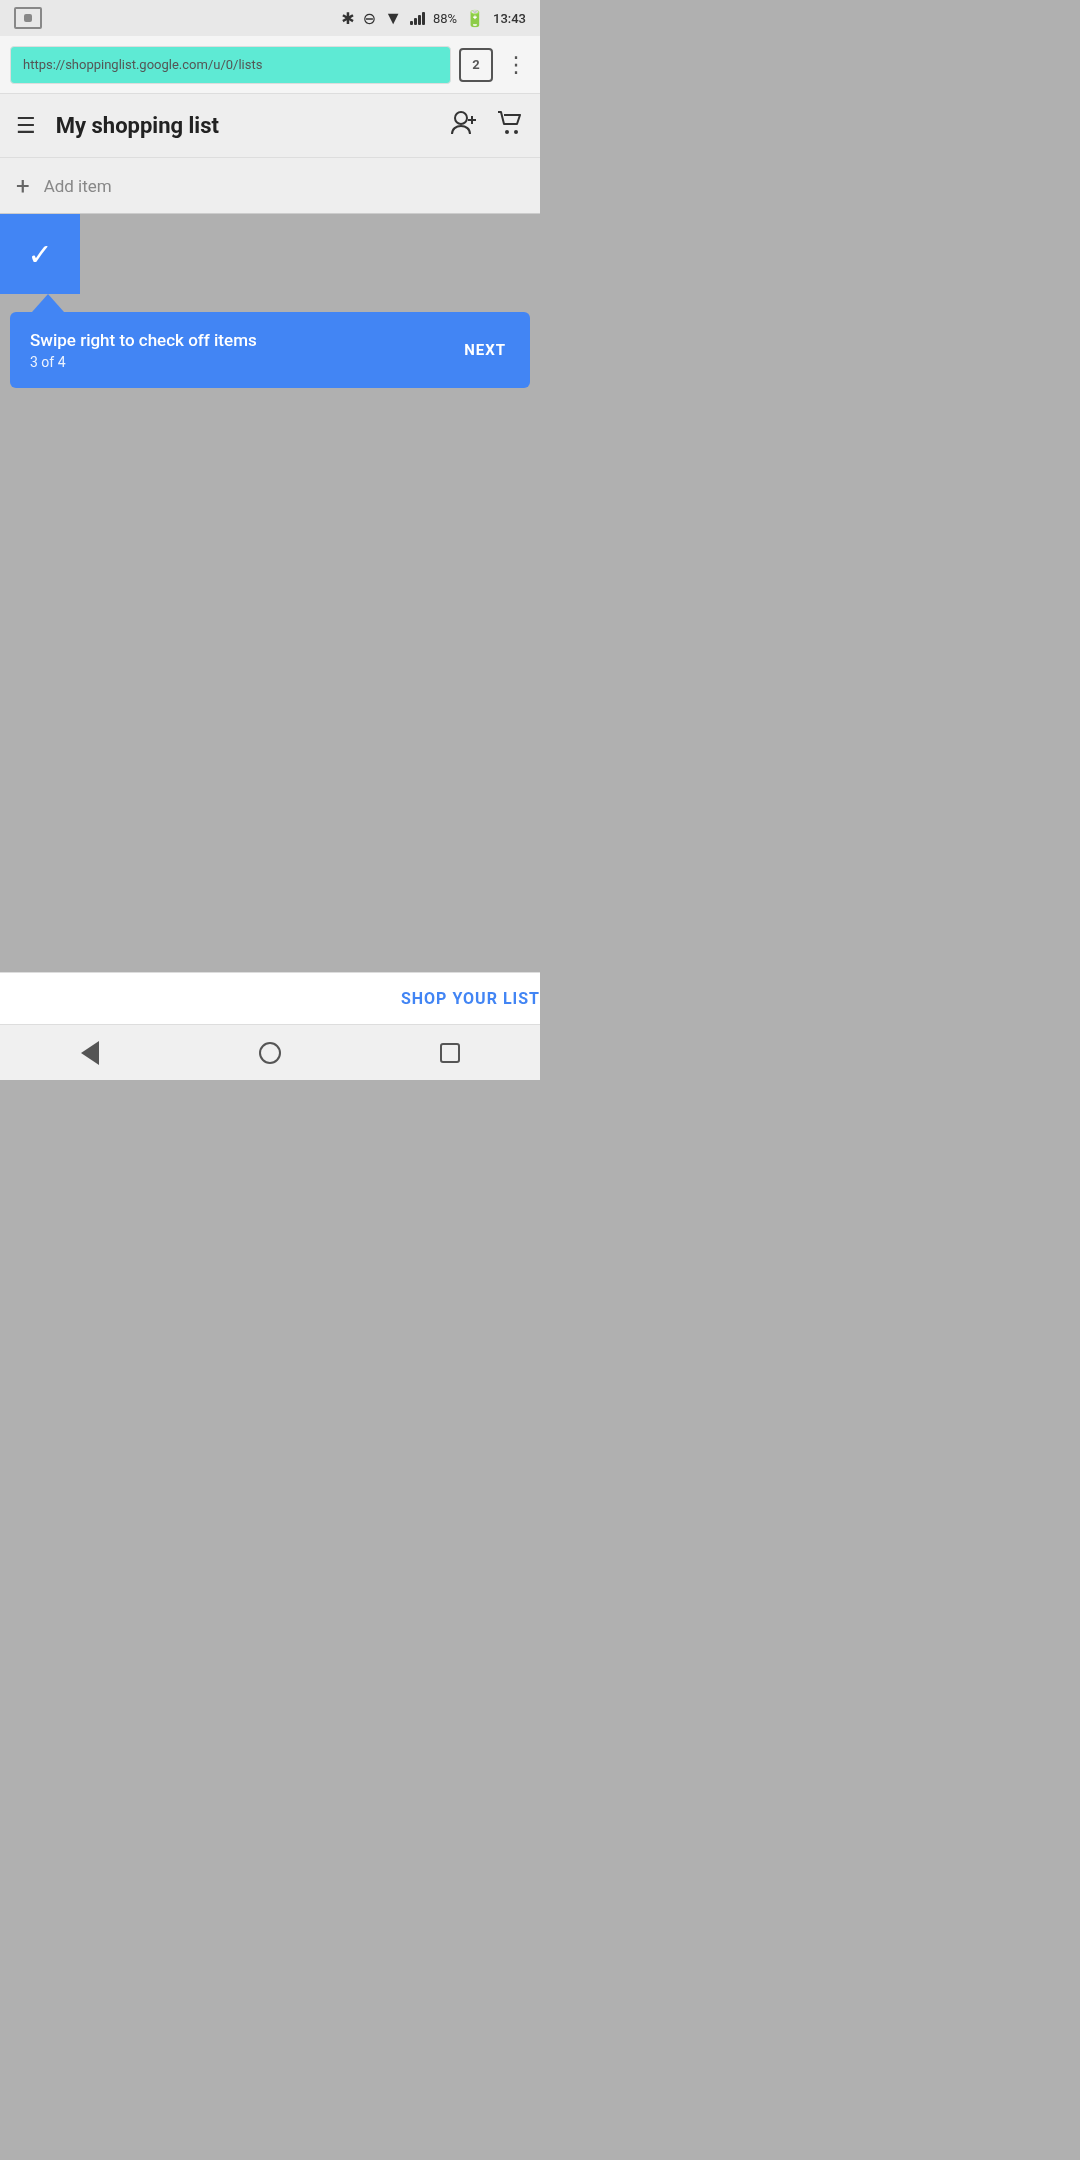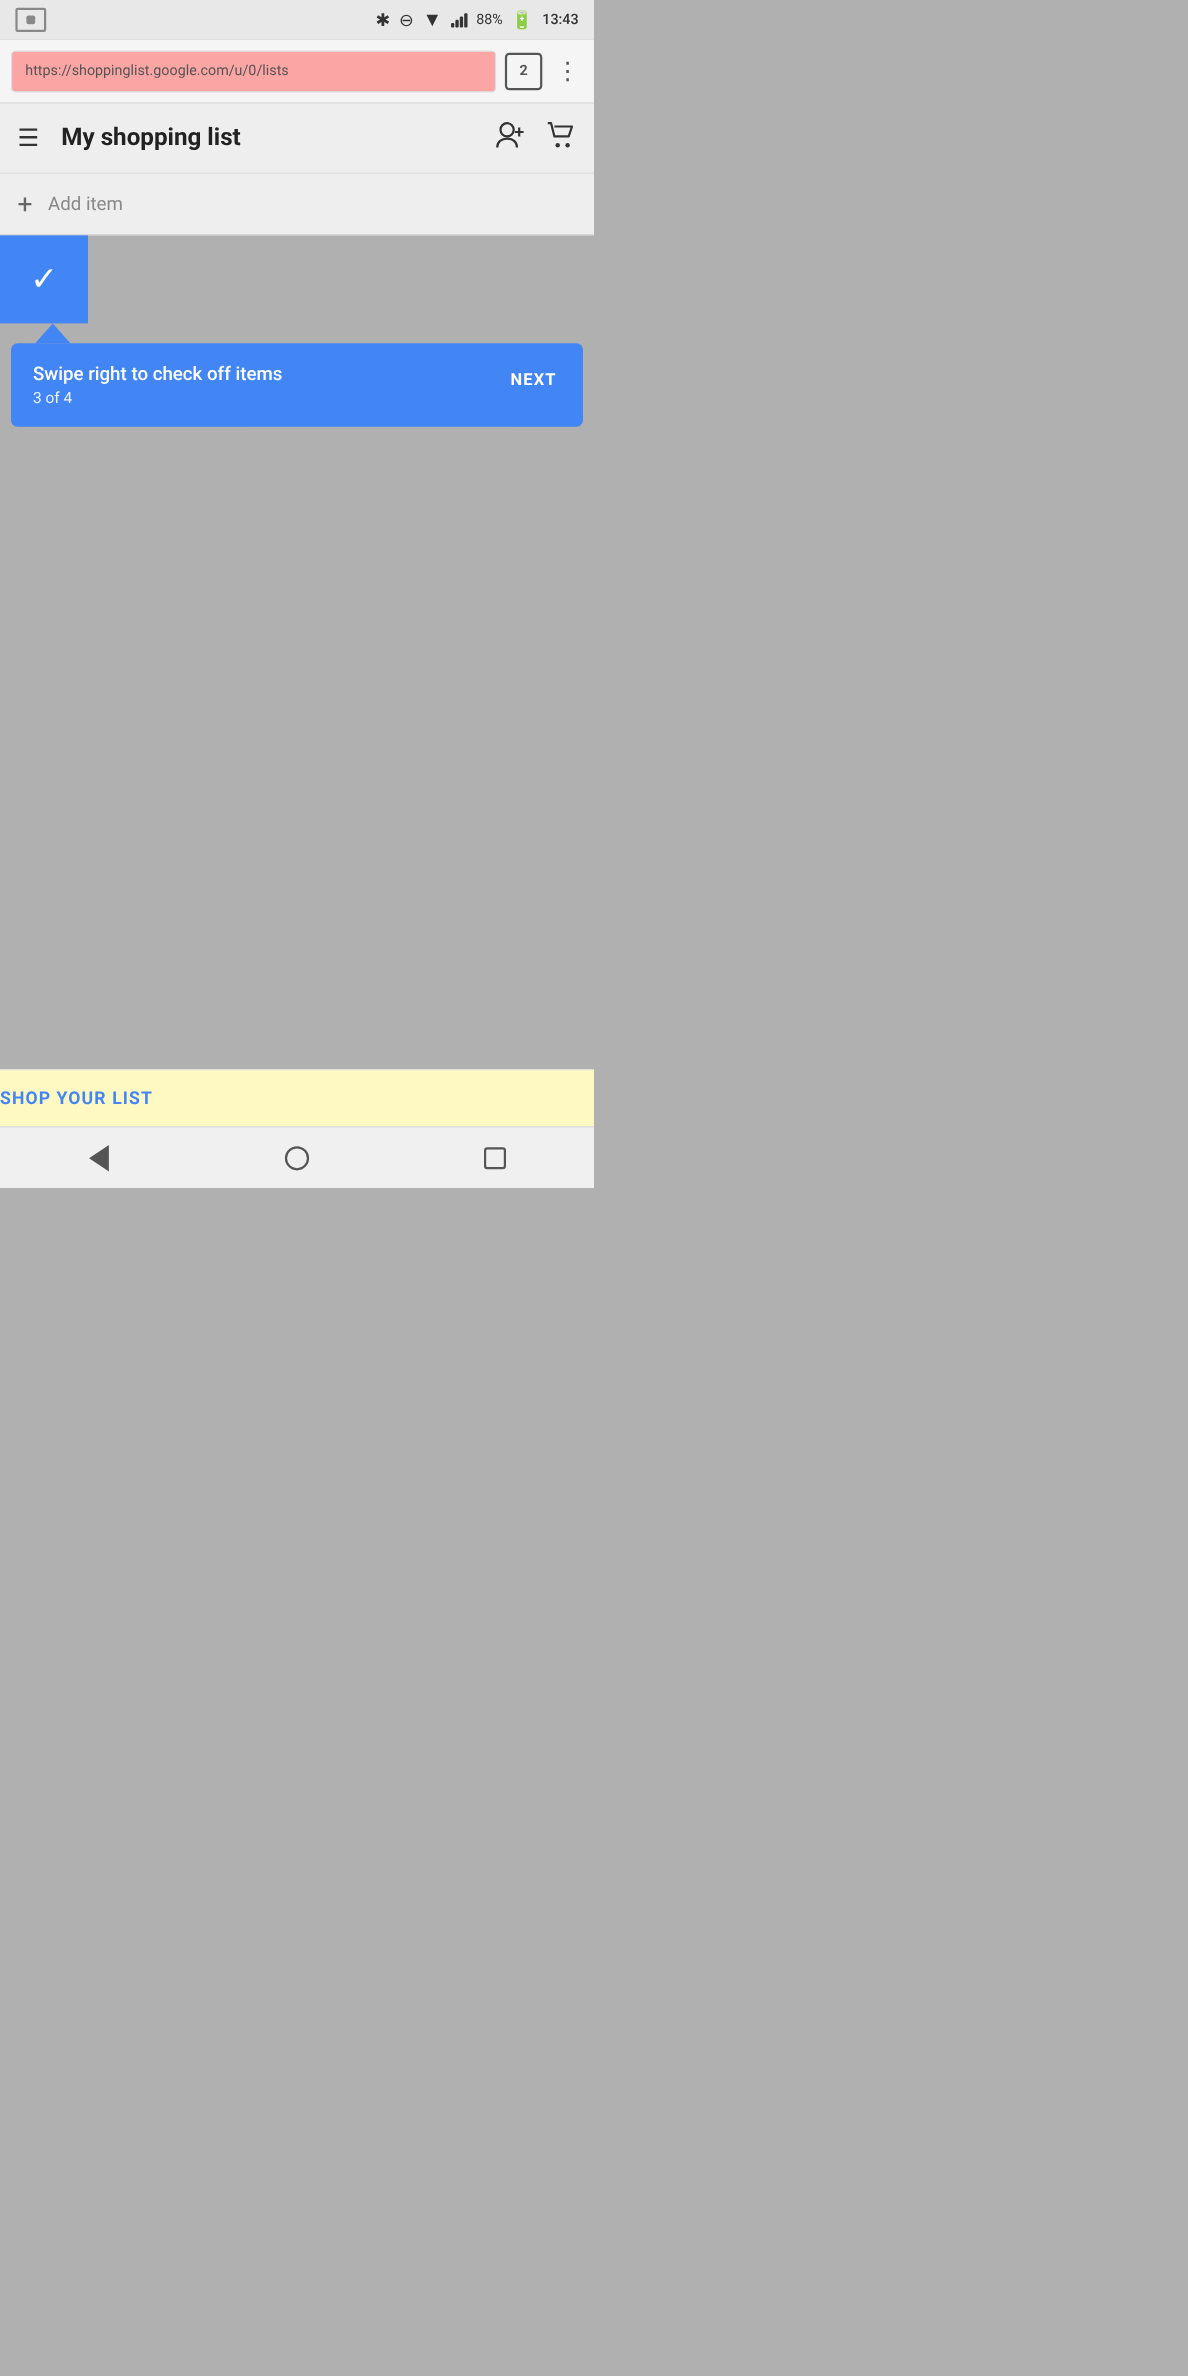--- a/index.html
+++ b/index.html
@@ -49,21 +49,21 @@
       display: flex;
       align-items: center;
       padding: 0 10px;
       gap: 8px;
       border-bottom: 1px solid #ddd;
     }
 
     .url-bar {
       flex: 1;
       height: 38px;
-      background: #fca5a5;
+      background: #5eead4;
       border: 1px solid #ddd;
       border-radius: 4px;
       display: flex;
       align-items: center;
       padding: 0 12px;
       font-size: 13px;
       color: #555;
       overflow: hidden;
     }
 
@@ -226,21 +226,21 @@
       border-right: 16px solid transparent;
       border-bottom: 18px solid #4285f4;
       margin-left: 32px;
     }
 
     .tooltip-box {
       background: #4285f4;
       border-radius: 6px;
       padding: 18px 20px;
       display: flex;
-      align-items: flex-start;
+      align-items: center;
       justify-content: space-between;
       margin: 0 10px;
     }
 
     .tooltip-text-block {
       display: flex;
       flex-direction: column;
       gap: 4px;
     }
 
@@ -270,25 +270,25 @@
       flex: 1;
       background: #b0b0b0;
     }
 
     
     .bottom-bar {
       position: absolute;
       bottom: 56px;
       width: 100%;
       height: 52px;
-      background: #fef9c3;
+      background: #ffffff;
       border-top: 1px solid #ddd;
       display: flex;
       align-items: center;
-      justify-content: flex-start;
+      justify-content: flex-end;
     }
 
     .shop-your-list-btn {
       font-size: 16px;
       font-weight: bold;
       color: #4285f4;
       letter-spacing: 1px;
       cursor: pointer;
     }
 

